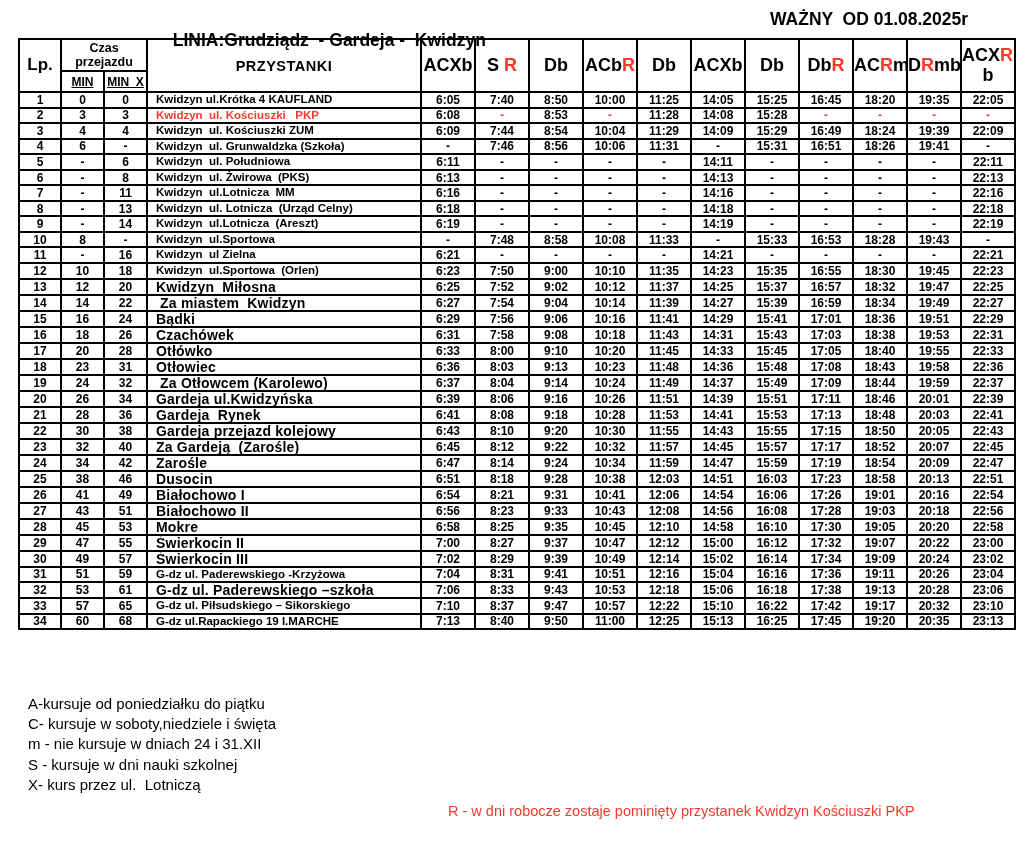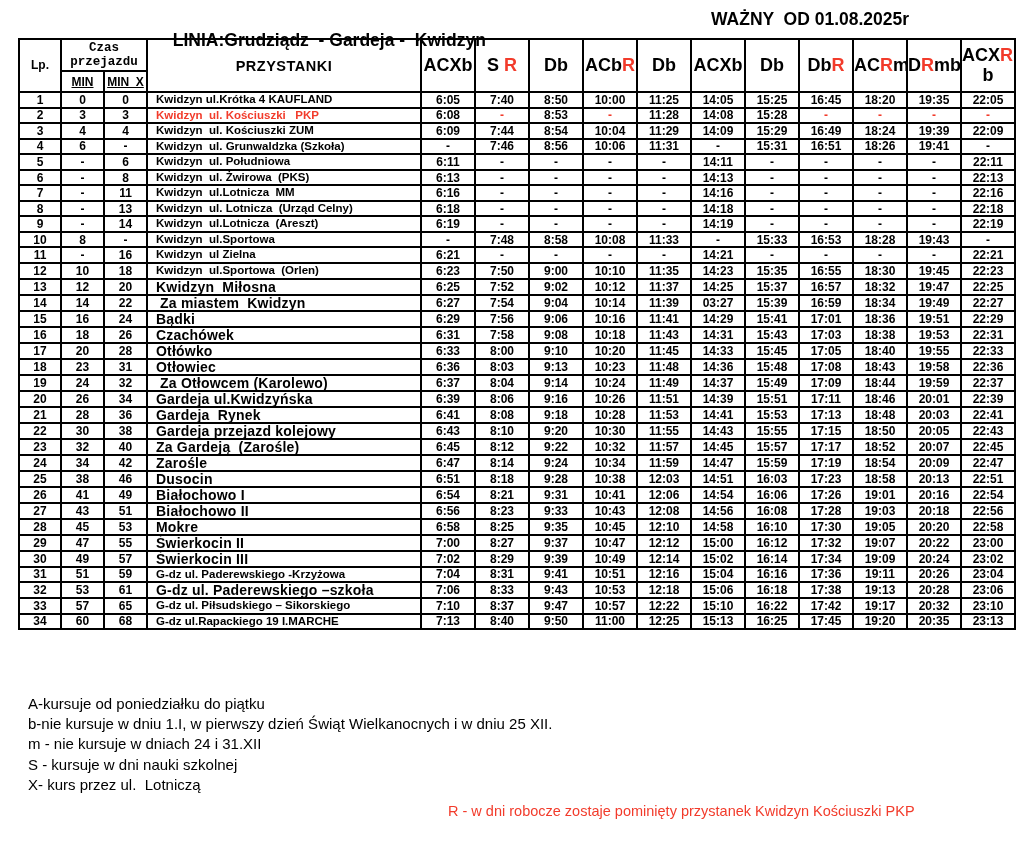--- a/index.html
+++ b/index.html
@@ -7,33 +7,33 @@
   html, body { margin: 0; padding: 0; }
   body {
     width: 1030px; height: 847px;
     background: #fff; color: #000;
     font-family: "Liberation Sans", sans-serif;
     position: relative; overflow: hidden;
   }
   
   .titlebar { position: absolute; top: 9px; left: 163px; font-size: 17.5px; font-weight: bold; white-space: pre; }
   .titlebar .route { }
-  .validbar { position: absolute; top: 9px; left: 711px; font-size: 17.5px; font-weight: bold; white-space: pre; }
+  .validbar { position: absolute; top: 9px; left: 770px; font-size: 17.5px; font-weight: bold; white-space: pre; }
   
   table.tt {
     position: absolute; left: 18px; top: 38px;
     width: 994px; border-collapse: collapse; table-layout: fixed;
   }
   .tt th, .tt td {
     border: 2px solid #000; padding: 0;
     font-weight: bold; text-align: center; overflow: hidden;
   }
   .tt thead th { vertical-align: middle; }
-  th.h-lp   { vertical-align: bottom; font-size: 12px; padding-bottom: 2px; }
-  th.h-czas { font-size: 12.5px; line-height: 1.15; height: 32px; font-family: Liberation Mono, monospace; }
+  th.h-lp   { vertical-align: bottom; font-size: 17px; padding-bottom: 2px; }
+  th.h-czas { font-size: 12.5px; line-height: 1.15; height: 32px; }
   th.h-min  { font-size: 12px; height: 21px; white-space: pre; text-decoration: underline; }
   th.h-stops{ font-size: 14.5px; letter-spacing: .5px; }
   th.svc    { font-size: 18px; line-height: 1.1; }
   tbody td  { height: 15.55px; font-size: 12px; line-height: 1; }
   td.stop   { text-align: left; padding-left: 8px; font-size: 11.5px; white-space: pre; }
   td.stop.big { font-size: 14px; letter-spacing: .2px; }
   .red { color: var(--red); }
   
   .legend { position: absolute; left: 28px; top: 694px; font-size: 15px; line-height: 20.2px; font-weight: 400; }
   .legend div { white-space: pre; }
@@ -312,21 +312,21 @@
       <tr>
         <td class="num">14</td>
         <td class="num">14</td>
         <td class="num">22</td>
         <td class="stop big"> Za miastem  Kwidzyn</td>
         <td class="time">6:27</td>
         <td class="time">7:54</td>
         <td class="time">9:04</td>
         <td class="time">10:14</td>
         <td class="time">11:39</td>
-        <td class="time">03:27</td>
+        <td class="time">14:27</td>
         <td class="time">15:39</td>
         <td class="time">16:59</td>
         <td class="time">18:34</td>
         <td class="time">19:49</td>
         <td class="time">22:27</td>
       </tr>
       <tr>
         <td class="num">15</td>
         <td class="num">16</td>
         <td class="num">24</td>
@@ -664,18 +664,18 @@
         <td class="time">17:45</td>
         <td class="time">19:20</td>
         <td class="time">20:35</td>
         <td class="time">23:13</td>
       </tr>
     </tbody>
 </table>
 
 <div class="legend">
     <div>A-kursuje od poniedziałku do piątku</div>
-    <div>b-nie kursuje w dniu 1.I, w pierwszy dzień Świąt Wielkanocnych i w dniu 25 XII.</div>
+    <div>C- kursuje w soboty,niedziele i święta</div>
     <div>m - nie kursuje w dniach 24 i 31.XII</div>
     <div>S - kursuje w dni nauki szkolnej</div>
     <div>X- kurs przez ul.  Lotniczą</div>
   </div>
 <div class="legend-note">R - w dni robocze zostaje pominięty przystanek Kwidzyn Kościuszki PKP</div>
 
 </body></html>

